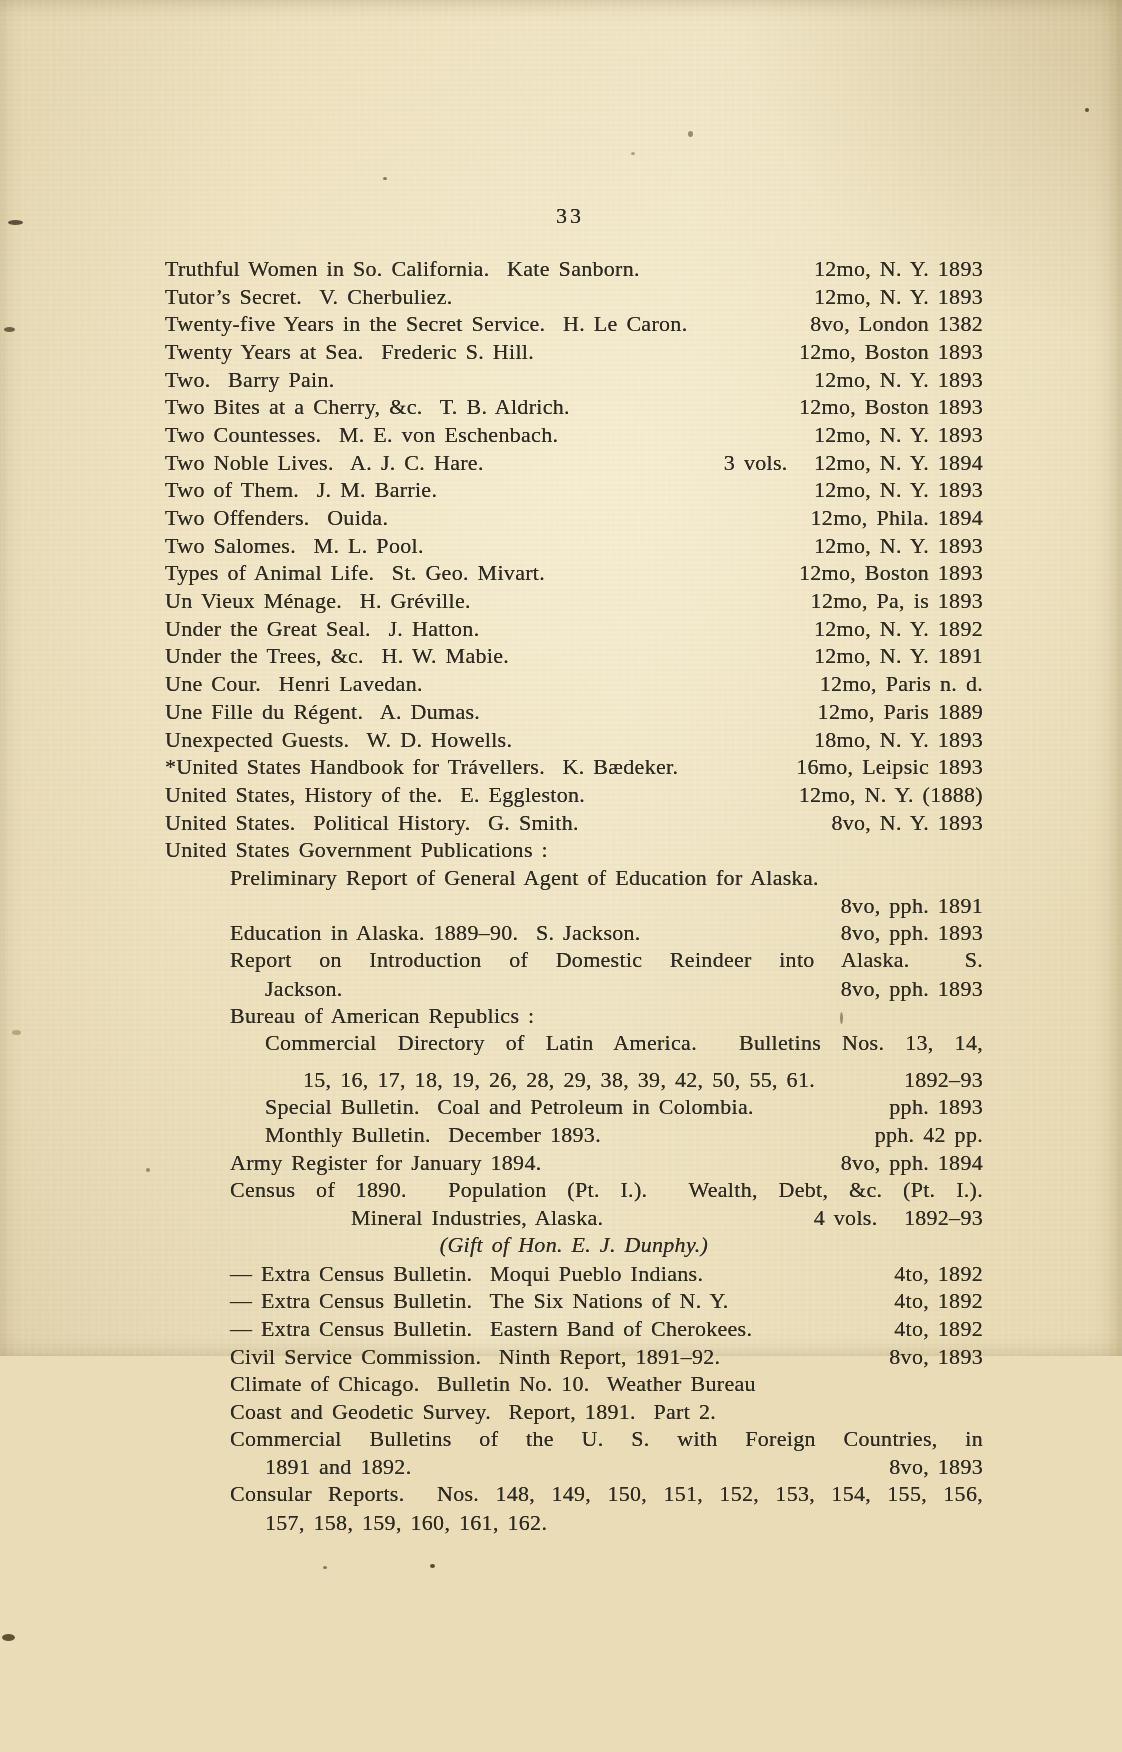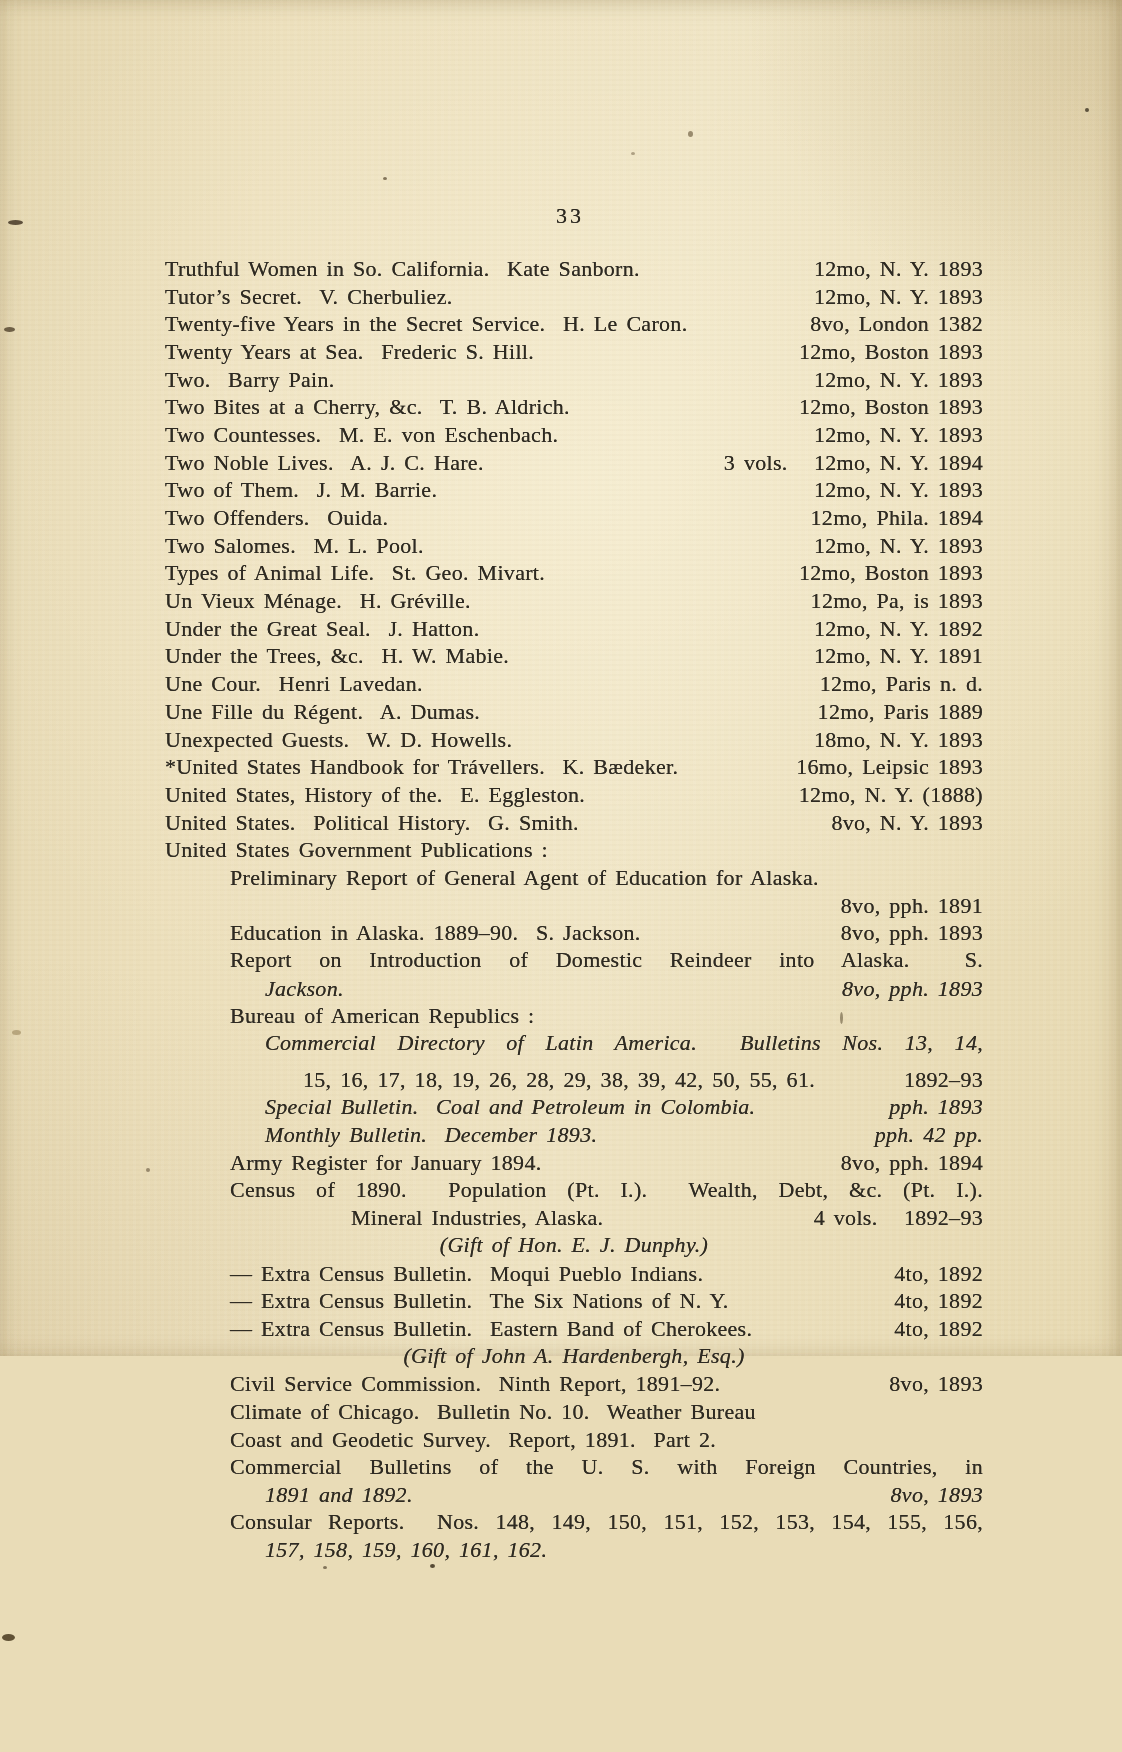--- a/index.html
+++ b/index.html
@@ -56,21 +56,21 @@
   }
   .line {
     display: flex;
     align-items: center;
     height: 27.7px;
     white-space: pre;
   }
   .line .lt { white-space: pre-wrap; }
   .line .rt { margin-left: auto; white-space: pre; }
   .line.i1 { padding-left: 65px; font-family: Liberation Serif, serif; }
-  .line.i2 { padding-left: 100px; font-style: italic; }
+  .line.i2 { padding-left: 100px; }
   .line.i3 { padding-left: 138px; margin-top: 8px; }
   .line.i4 { padding-left: 186px; }
   .line.justify {
     display: block;
     text-align: justify;
     text-align-last: justify;
   }
   .line.center {
     display: block;
     text-align: center;
@@ -122,21 +122,20 @@
       <div class="line i3"><span class="lt">15, 16, 17, 18, 19, 26, 28, 29, 38, 39, 42, 50, 55, 61.</span><span class="rt">1892–93</span></div>
       <div class="line i2"><span class="lt">Special Bulletin.  Coal and Petroleum in Colombia.</span><span class="rt">pph. 1893</span></div>
       <div class="line i2"><span class="lt">Monthly Bulletin.  December 1893.</span><span class="rt">pph. 42 pp.</span></div>
       <div class="line i1"><span class="lt">Army Register for January 1894.</span><span class="rt">8vo, pph. 1894</span></div>
       <div class="line i1 justify"><span class="lt">Census of 1890.  Population (Pt. I.).  Wealth, Debt, &amp;c. (Pt. I.).</span></div>
       <div class="line i4"><span class="lt">Mineral Industries, Alaska.</span><span class="rt">4 vols.   1892–93</span></div>
       <div class="line i0 center"><span class="lt">(Gift of Hon. E. J. Dunphy.)</span></div>
       <div class="line i1"><span class="lt">— Extra Census Bulletin.  Moqui Pueblo Indians.</span><span class="rt">4to, 1892</span></div>
       <div class="line i1"><span class="lt">— Extra Census Bulletin.  The Six Nations of N. Y.</span><span class="rt">4to, 1892</span></div>
       <div class="line i1"><span class="lt">— Extra Census Bulletin.  Eastern Band of Cherokees.</span><span class="rt">4to, 1892</span></div>
-      <div class="line i0 center"><span class="lt">(Gift of John A. Hardenbergh, Esq.)</span></div>
       <div class="line i1"><span class="lt">Civil Service Commission.  Ninth Report, 1891–92.</span><span class="rt">8vo, 1893</span></div>
       <div class="line i1"><span class="lt">Climate of Chicago.  Bulletin No. 10.  Weather Bureau</span></div>
       <div class="line i1"><span class="lt">Coast and Geodetic Survey.  Report, 1891.  Part 2.</span></div>
       <div class="line i1 justify"><span class="lt">Commercial Bulletins of the U. S. with Foreign Countries, in</span></div>
       <div class="line i2"><span class="lt">1891 and 1892.</span><span class="rt">8vo, 1893</span></div>
       <div class="line i1 justify"><span class="lt">Consular Reports.  Nos. 148, 149, 150, 151, 152, 153, 154, 155, 156,</span></div>
       <div class="line i2"><span class="lt">157, 158, 159, 160, 161, 162.</span></div>
     </div>
 <div class="mark" style="left: 8px; top: 220px; width: 15px; height: 5px; background: rgb(70, 56, 39); opacity: 0.85;"></div>
     <div class="mark" style="left: 4px; top: 327px; width: 11px; height: 5px; background: rgb(81, 66, 44); opacity: 0.8;"></div>

